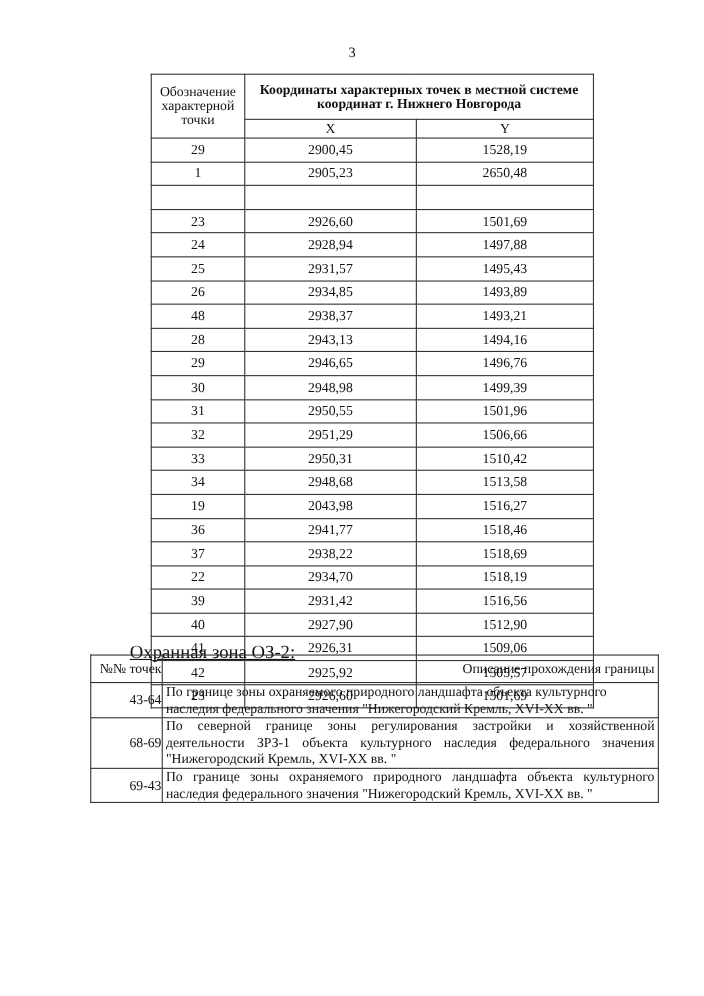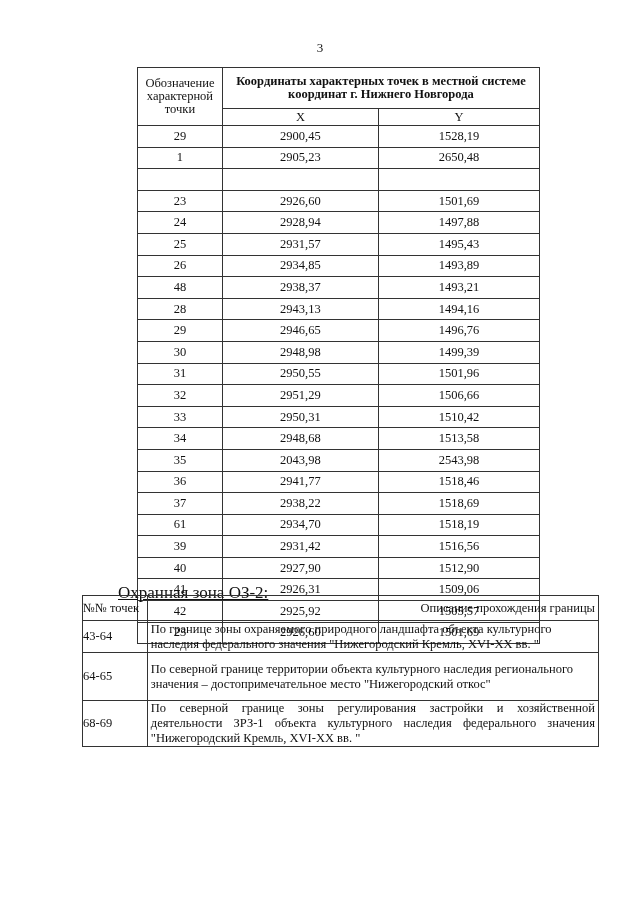--- a/index.html
+++ b/index.html
@@ -16,21 +16,21 @@
   #coords .c2 { width:156px; }
   #coords .c3 { width:161px; }
   #coords .hdr-main { height:40px;font-weight:bold; }
   #coords .hdr-sub { height:16px; }
   #coords tbody td { height:20.6px; }
   #coords tr.empty td { height:20.6px; }
 
   .zone-title { position:absolute; left:118px; top:583px; font-size:17px; text-decoration:underline; }
 
   #zone { left:82px; top:595px; width:517px; font-size:12.5px; }
-  #zone .z1 { width:64px; text-align:left; }
+  #zone .z1 { width:64px; text-align:right; }
   #zone .z2 { width:446px; text-align:left; padding:0 3px; line-height:15px; }
   #zone th { height:24px; text-align:center; }
   #zone td { vertical-align:middle; }
   #zone td.just { text-align:justify; text-align-last:left; }
 </style>
 </head>
 <body>
 
 <div class="page-number">3</div>
 
@@ -115,36 +115,36 @@
         <td>33</td>
         <td>2950,31</td>
         <td>1510,42</td>
       </tr>
     <tr>
         <td>34</td>
         <td>2948,68</td>
         <td>1513,58</td>
       </tr>
     <tr>
-        <td>35</td>
+        <td>19</td>
         <td>2043,98</td>
-        <td>2543,98</td>
+        <td>1516,27</td>
       </tr>
     <tr>
         <td>36</td>
         <td>2941,77</td>
         <td>1518,46</td>
       </tr>
     <tr>
         <td>37</td>
         <td>2938,22</td>
         <td>1518,69</td>
       </tr>
     <tr>
-        <td>61</td>
+        <td>22</td>
         <td>2934,70</td>
         <td>1518,19</td>
       </tr>
     <tr>
         <td>39</td>
         <td>2931,42</td>
         <td>1516,56</td>
       </tr>
     <tr>
         <td>40</td>
@@ -176,22 +176,22 @@
     <tr>
       <th class="z1">№№ точек</th>
       <th class="z2" style="text-align:right">Описание прохождения границы</th>
     </tr>
   </thead>
   <tbody>
     <tr style="height:32px">
       <td class="z1">43-64</td>
       <td class="z2">По границе зоны охраняемого природного ландшафта объекта культурного наследия федерального значения "Нижегородский Кремль, XVI-XX вв. "</td>
     </tr>
-    <tr style="height:48px">
-      <td class="z1">64-65</td>
-      <td class="z2">По северной границе территории объекта культурного наследия регионального значения – достопримечательное место "Нижегородский откос"</td>
-    </tr>
     <tr style="height:46px">
       <td class="z1">68-69</td>
       <td class="z2 just">По северной границе зоны регулирования застройки и хозяйственной деятельности ЗРЗ-1 объекта культурного наследия федерального значения "Нижегородский Кремль, XVI-XX вв. "</td>
+    </tr>
+    <tr style="height:30px">
+      <td class="z1">69-43</td>
+      <td class="z2 just">По границе зоны охраняемого природного ландшафта объекта культурного наследия федерального значения "Нижегородский Кремль, XVI-XX вв. "</td>
     </tr>
   </tbody>
 </table>
 
 </body></html>

